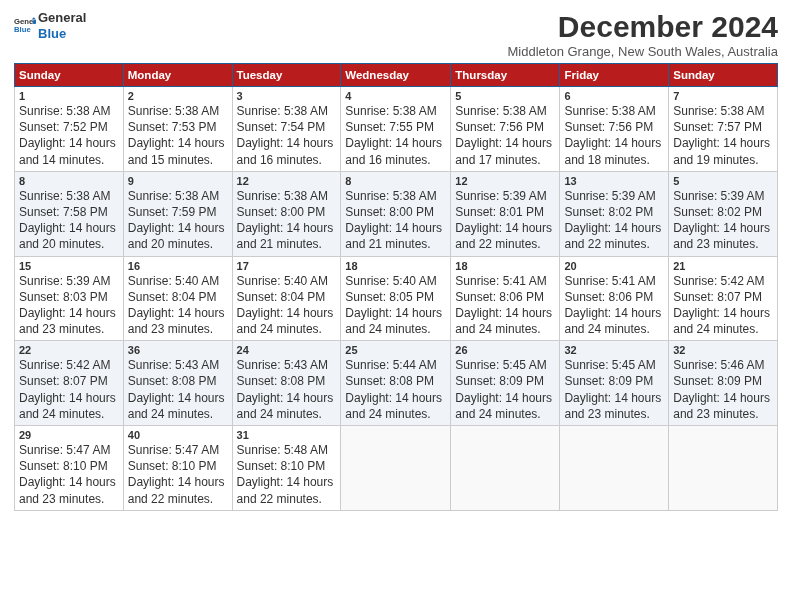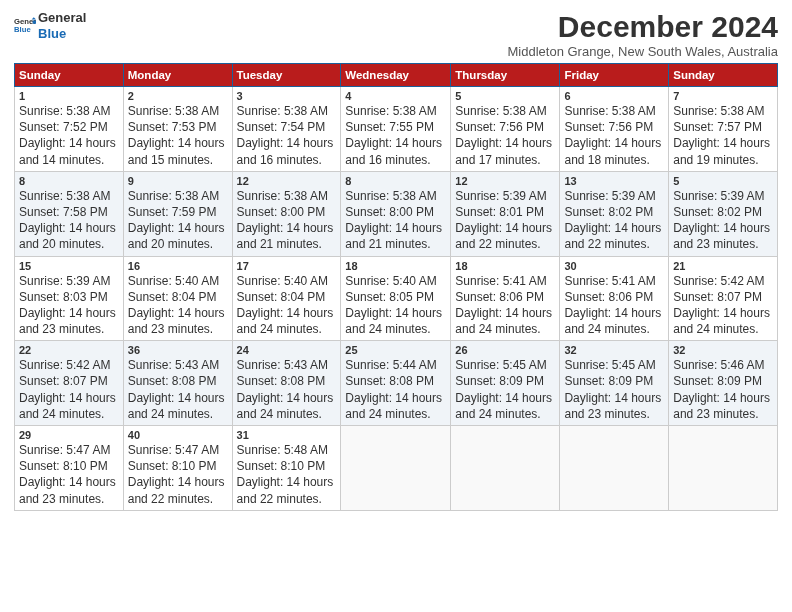--- a/index.html
+++ b/index.html
@@ -197,21 +197,21 @@
           </td>
           <td>
             <span class="day-number">18</span>
             <div class="day-info">Sunrise: 5:40 AM<br>Sunset: 8:05 PM<br>Daylight: 14 hours<br>and 24 minutes.</div>
           </td>
           <td>
             <span class="day-number">18</span>
             <div class="day-info">Sunrise: 5:41 AM<br>Sunset: 8:06 PM<br>Daylight: 14 hours<br>and 24 minutes.</div>
           </td>
           <td>
-            <span class="day-number">30</span>
+            <span class="day-number">20</span>
             <div class="day-info">Sunrise: 5:41 AM<br>Sunset: 8:06 PM<br>Daylight: 14 hours<br>and 24 minutes.</div>
           </td>
           <td>
             <span class="day-number">21</span>
             <div class="day-info">Sunrise: 5:42 AM<br>Sunset: 8:07 PM<br>Daylight: 14 hours<br>and 24 minutes.</div>
           </td>
         </tr>
         <tr>
           <td>
             <span class="day-number">22</span>

